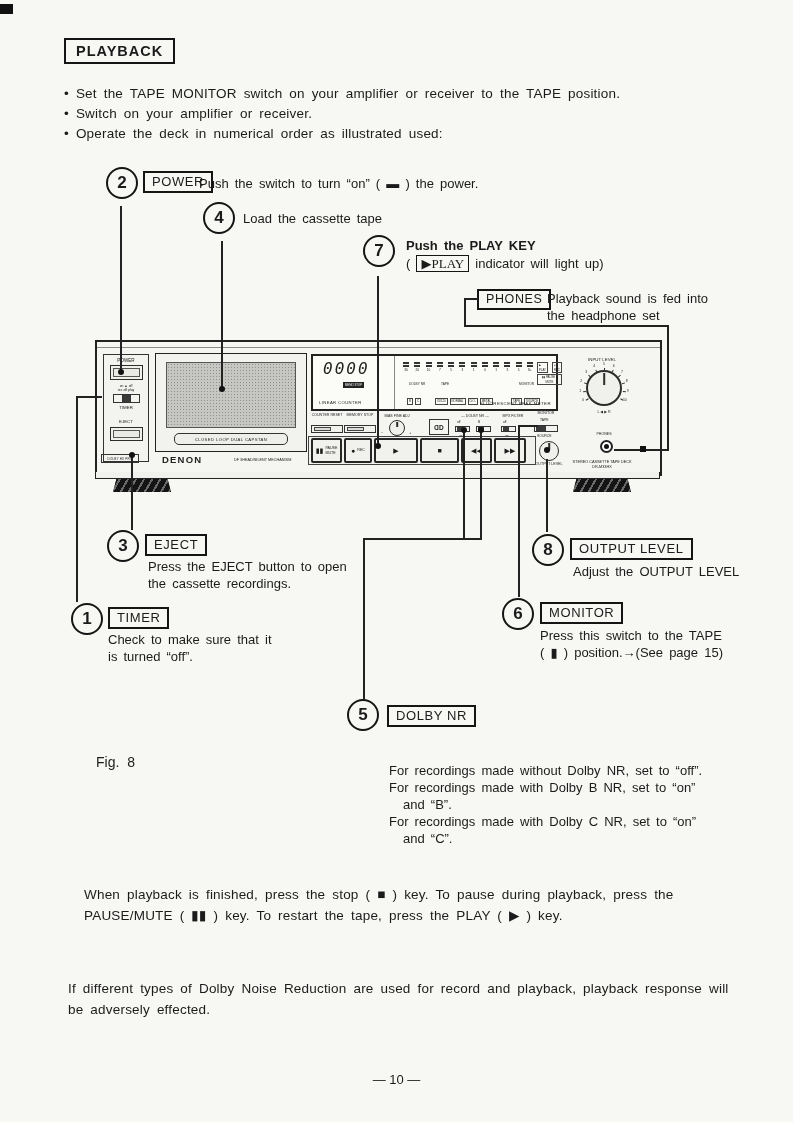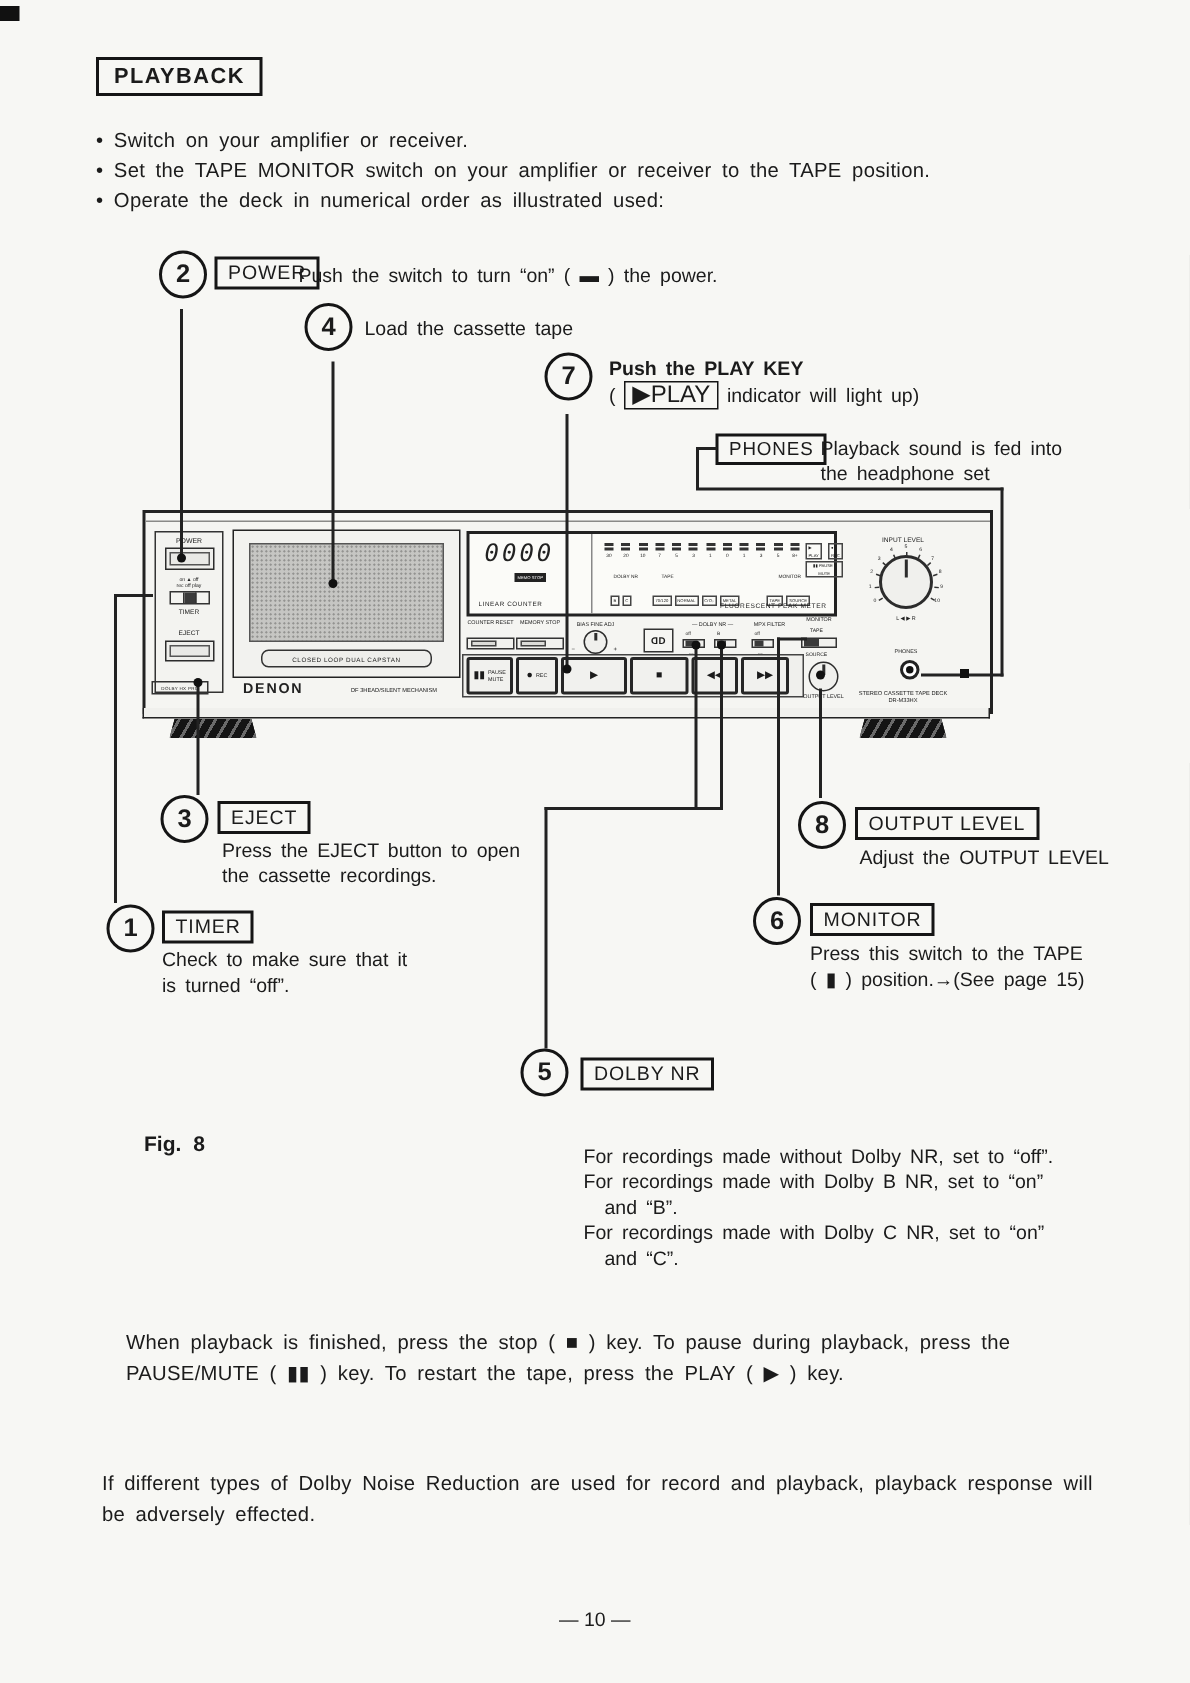--- a/index.html
+++ b/index.html
@@ -45,37 +45,37 @@
 </head>
 <body>
 
 <div class="page">
 
   <div class="abs" style="left:0;top:4px;width:13px;height:10px;background:#111;"></div>
 
   <div class="abs" style="left:64px;top:38px;font-weight:bold;font-size:14.5px;letter-spacing:1px;border:2px solid #151515;padding:3px 10px;">PLAYBACK</div>
 
   <div class="abs bodytext" style="left:64px;top:84px;width:680px;">
+    <div>• <span>Set the TAPE MONITOR switch on your amplifier or receiver to the TAPE position.</span></div>
     <div>• <span>Switch on your amplifier or receiver.</span></div>
-    <div>• <span>Set the TAPE MONITOR switch on your amplifier or receiver to the TAPE position.</span></div>
     <div>• <span>Operate the deck in numerical order as illustrated used:</span></div>
   </div>
 
   <div class="abs circle" style="left:106px;top:167px;">2</div>
   <div class="abs boxlabel" style="left:143px;top:171px;">POWER</div>
   <div class="abs ctext" style="left:199px;top:175px;">Push the switch to turn “on” ( ▬ ) the power.</div>
 
   <div class="abs circle" style="left:203px;top:202px;">4</div>
   <div class="abs ctext" style="left:243px;top:210px;">Load the cassette tape</div>
 
   <div class="abs circle" style="left:363px;top:235px;">7</div>
   <div class="abs ctext" style="left:406px;top:237px;font-weight:bold;">Push the PLAY KEY</div>
   <div class="abs ctext" style="left:406px;top:255px;">
     <span>(</span>
-    <span style="border:1.5px solid #151515;padding:0 4px;font-size:16px;">▶PLAY</span>
+    <span style="border:1.5px solid #151515;padding:0 4px;font-size:13px;font-family:Liberation Serif, serif;">▶PLAY</span>
     <span>indicator will light up)</span>
   </div>
 
   <div class="abs boxlabel" style="left:477px;top:289px;font-size:12.5px;">PHONES</div>
   <div class="abs ctext" style="left:547px;top:290px;">
     <div>Playback sound is fed into</div>
     <div>the headphone set</div>
   </div>
 
   <div class="abs deck chassis" style="left:95px;top:340px;width:563px;height:132px;">
@@ -372,20 +372,20 @@
   <div class="abs circle" style="left:347px;top:699px;">5</div>
   <div class="abs boxlabel" style="left:387px;top:705px;">DOLBY NR</div>
   <div class="abs ctext" style="left:389px;top:730px;margin-top:32px;">
     <div>For recordings made without Dolby NR, set to “off”.</div>
     <div>For recordings made with Dolby B NR, set to “on”</div>
     <div style="padding-left:14px;">and “B”.</div>
     <div>For recordings made with Dolby C NR, set to “on”</div>
     <div style="padding-left:14px;">and “C”.</div>
   </div>
 
-  <div class="abs" style="left:96px;top:754px;font-weight:bold;font-size:14px;word-spacing:4px;">Fig. 8</div>
+  <div class="abs" style="left:96px;top:754px;font-weight:normal;font-size:14px;word-spacing:4px;">Fig. 8</div>
 
   <div class="abs bodytext" style="left:68px;top:884px;width:664px;line-height:21px;margin-left:16px;">When playback is finished, press the stop ( ■ ) key.  To pause during playback, press the PAUSE/MUTE ( ▮▮ ) key.  To restart the tape, press the PLAY ( ▶ ) key.</div>
   <div class="abs bodytext" style="left:68px;top:946px;width:664px;line-height:21px;margin-top:32px;">If different types of Dolby Noise Reduction are used for record and playback, playback response will be adversely effected.</div>
 
   <div class="abs" style="left:0;top:1072px;width:100%;text-align:center;font-size:13px;">— 10 —</div>
 
 </div>
 
 </body></html>

